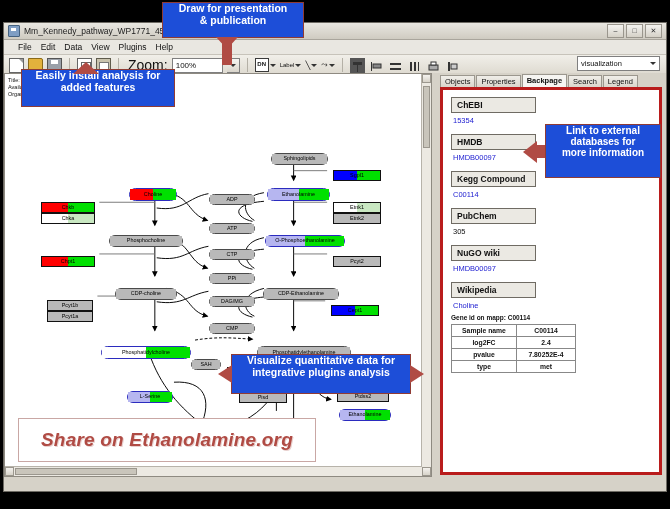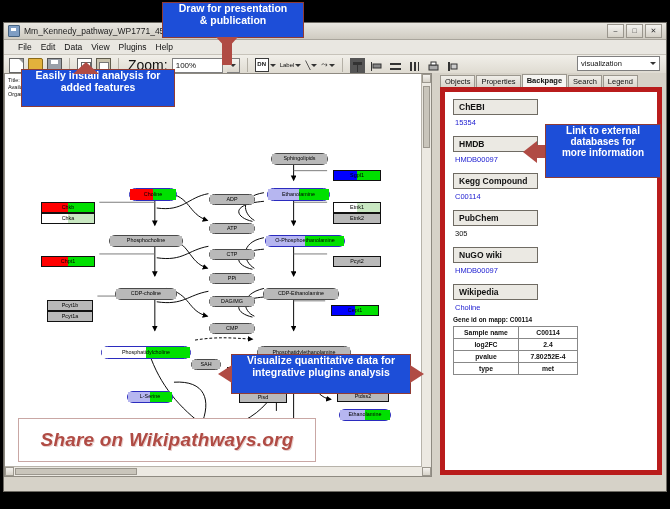--- a/index.html
+++ b/index.html
@@ -70,21 +70,21 @@
   .half{position:absolute;top:0;bottom:0;}
   .nlabel{position:relative;z-index:3;font-size:5.4px;}
   svg.wires{position:absolute;left:0;top:0;width:100%;height:100%;}
   .sel-handle{position:absolute;width:4px;height:4px;background:#ffe800;border:1px solid #000;z-index:9;}
 
   
   .tabs{position:absolute;left:4px;top:2px;right:4px;height:12px;display:flex;align-items:flex-end;gap:1px;}
   .tab{font-size:7.5px;padding:1px 4px 1px 4px;background:linear-gradient(#f0eee9,#dad6cc);
        border:1px solid #9b978e;border-bottom:none;color:#111;}
   .tab.active{background:#f6f5f2;font-weight:bold;padding-bottom:2px;}
-  .panelbox{position:absolute;left:4px;top:14px;right:4px;bottom:2px;background:#fff;border:5px solid #b91c1c;
+  .panelbox{position:absolute;left:4px;top:14px;right:4px;bottom:2px;background:#fff;border:3px solid #b91c1c;
             overflow:hidden;}
   .dbhead{margin:7px 0 3px 8px;display:inline-block;background:#ebe9e3;border:1px solid #6f6b63;
           font-size:8.5px;font-weight:bold;color:#111;padding:2px 8px 2px 5px;min-width:70px;}
   .dblink{margin:0 0 2px 10px;font-size:7.5px;color:#1a1ad0;}
   .dbplain{margin:0 0 2px 10px;font-size:7.5px;color:#111;}
   .exprhead{margin:8px 0 2px 6px;font-size:9px;font-weight:bold;color:#111;}
   .geneid{margin:4px 0 3px 8px;font-size:6.5px;color:#111;font-weight:bold;}
   table.exprtab{margin-left:8px;border-collapse:collapse;}
   table.exprtab td{border:1px solid #888;font-size:6.8px;padding:2px 3px;text-align:center;color:#111;
         font-weight:bold;background:#fff;}
@@ -515,14 +515,14 @@
 <div style="position:absolute;left:534px;top:145px;width:16px;height:13px;background:#b04b44;z-index:39;"></div>
 
 <div class="callout" style="left:232px;top:355px;width:178px;height:38px;font-size:10.5px;">
   <span style="white-space:pre-line">Visualize quantitative data  for
 integrative plugins analysis</span>
 </div>
 <div style="position:absolute;left:218px;top:365px;width:0;height:0;border-top:9px solid transparent;border-bottom:9px solid transparent;border-right:14px solid #b04b44;z-index:41;"></div>
 <div style="position:absolute;left:410px;top:365px;width:0;height:0;border-top:9px solid transparent;border-bottom:9px solid transparent;border-left:14px solid #b04b44;z-index:41;"></div>
 
 <div class="share">
-  <span>Share on Wikipathways.org</span>
+  <span>Share on Ethanolamine.org</span>
 </div>
 
 </body></html>

